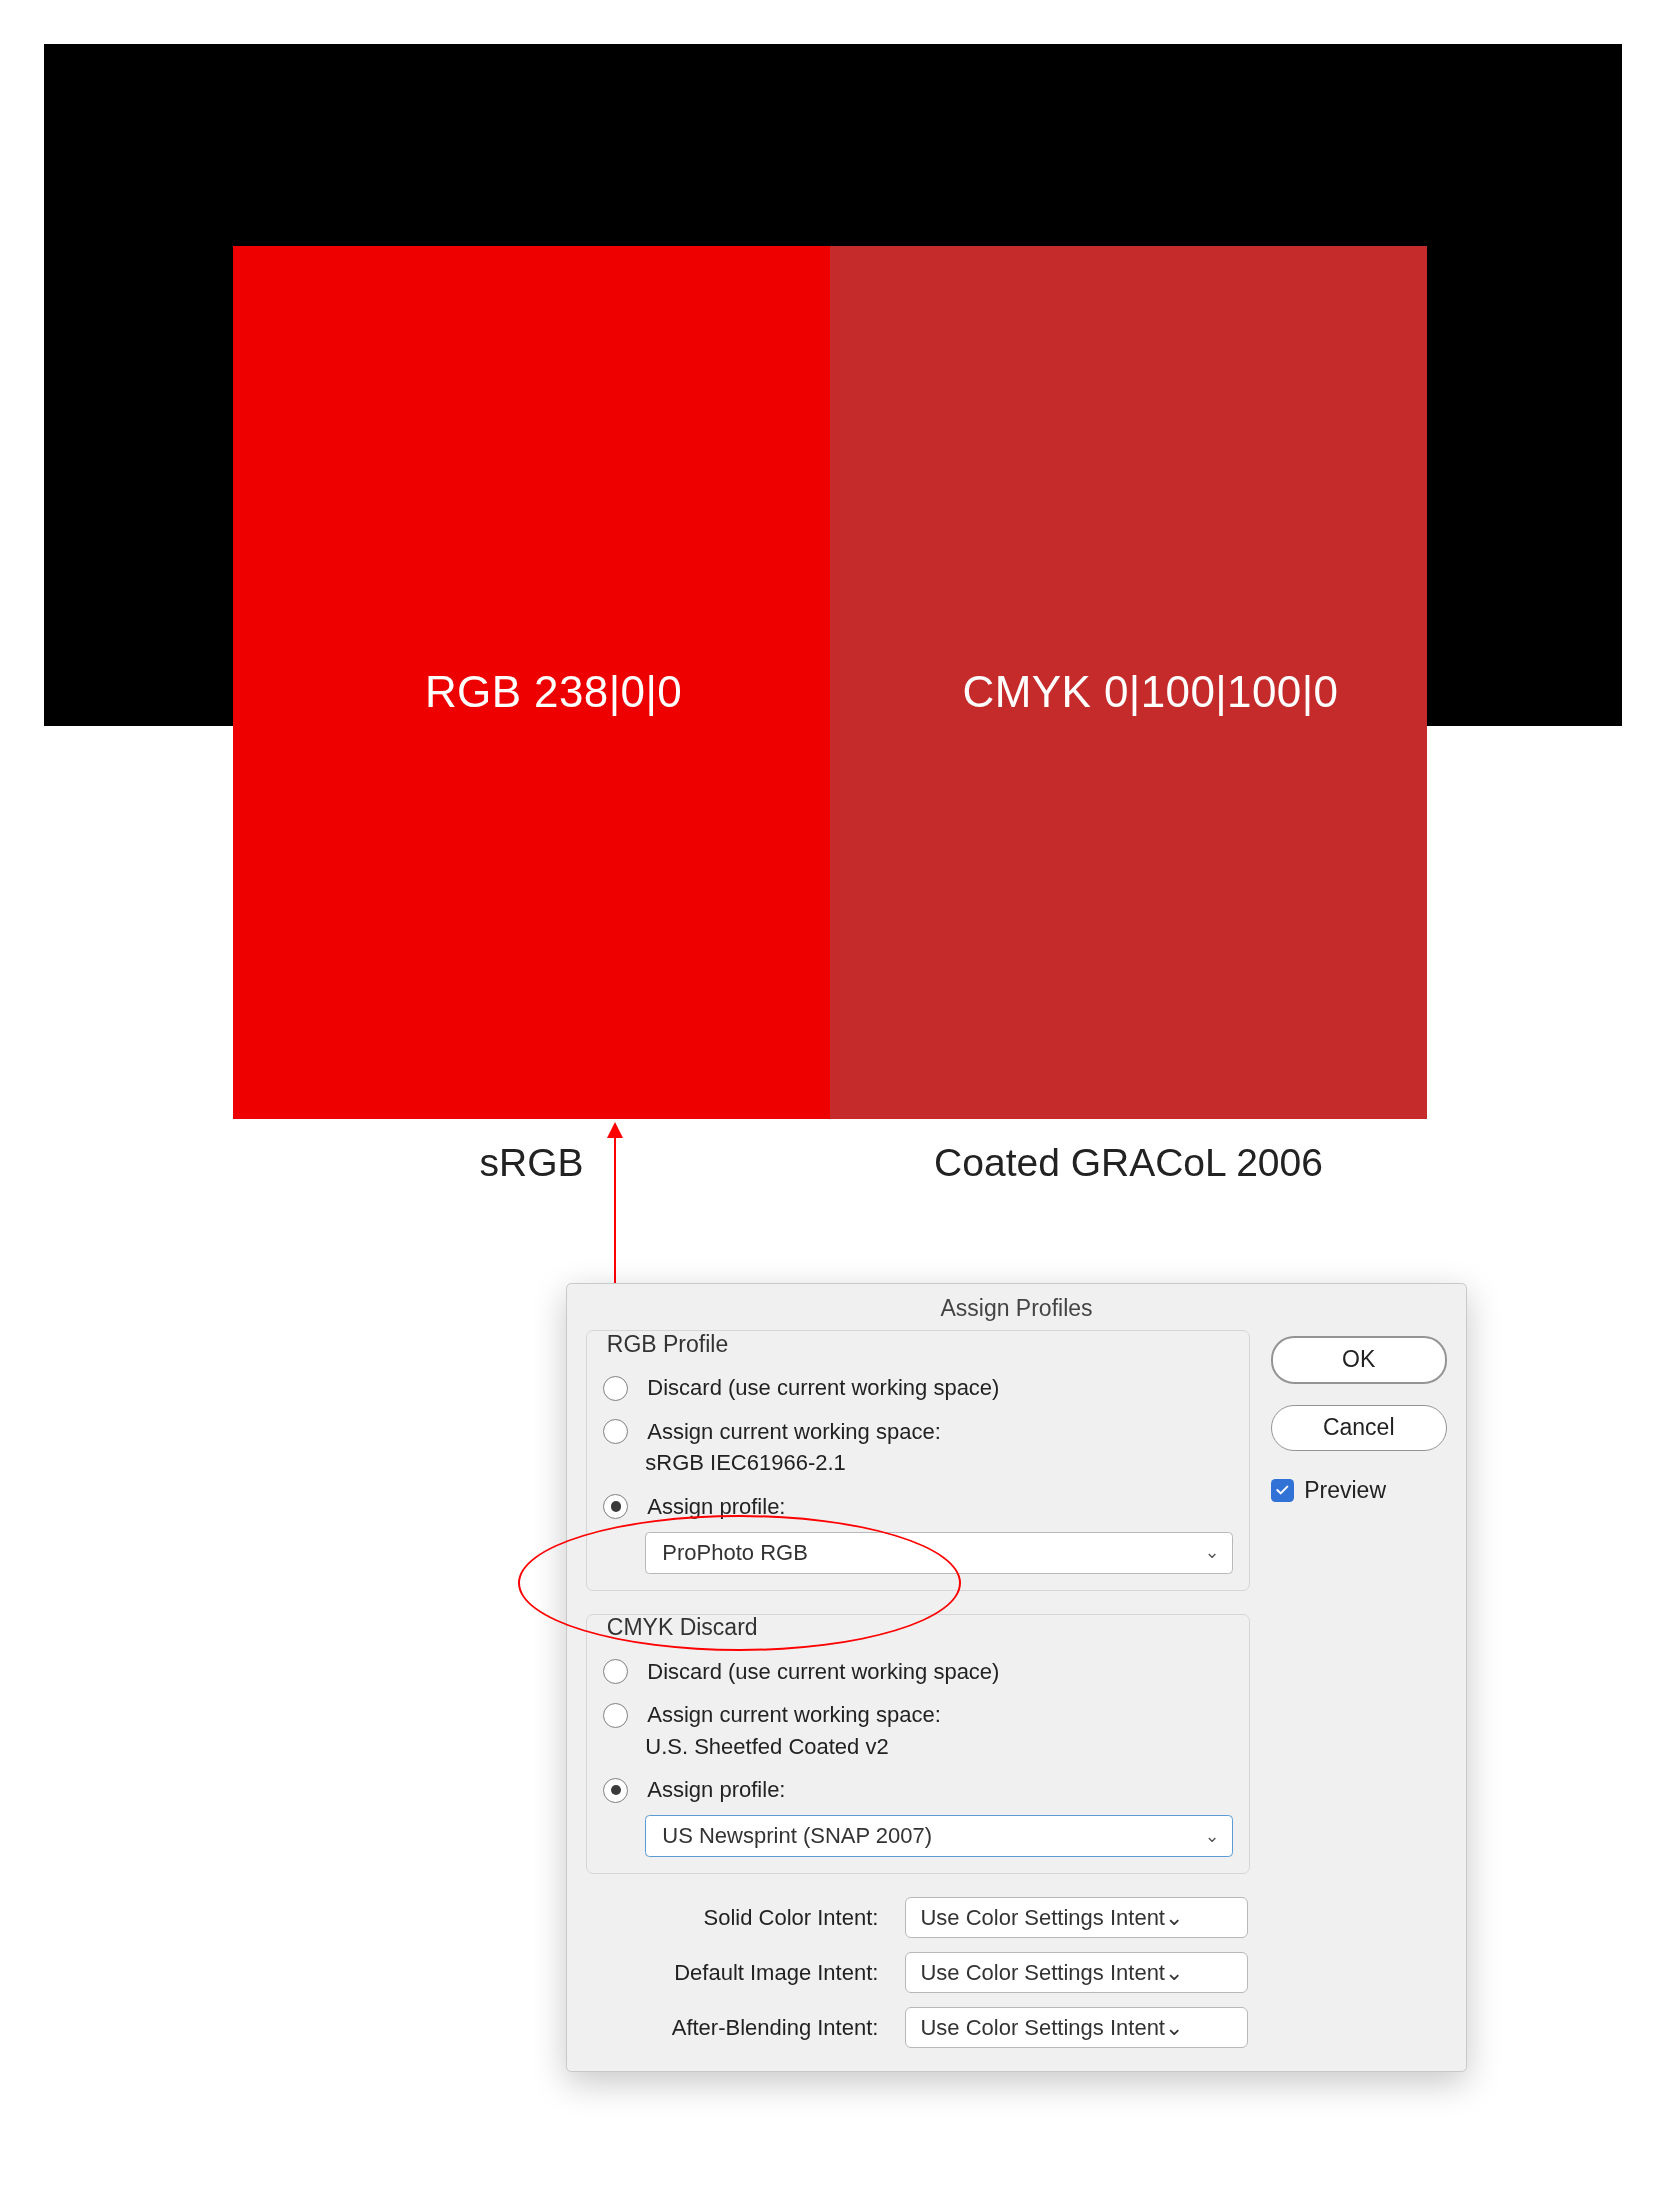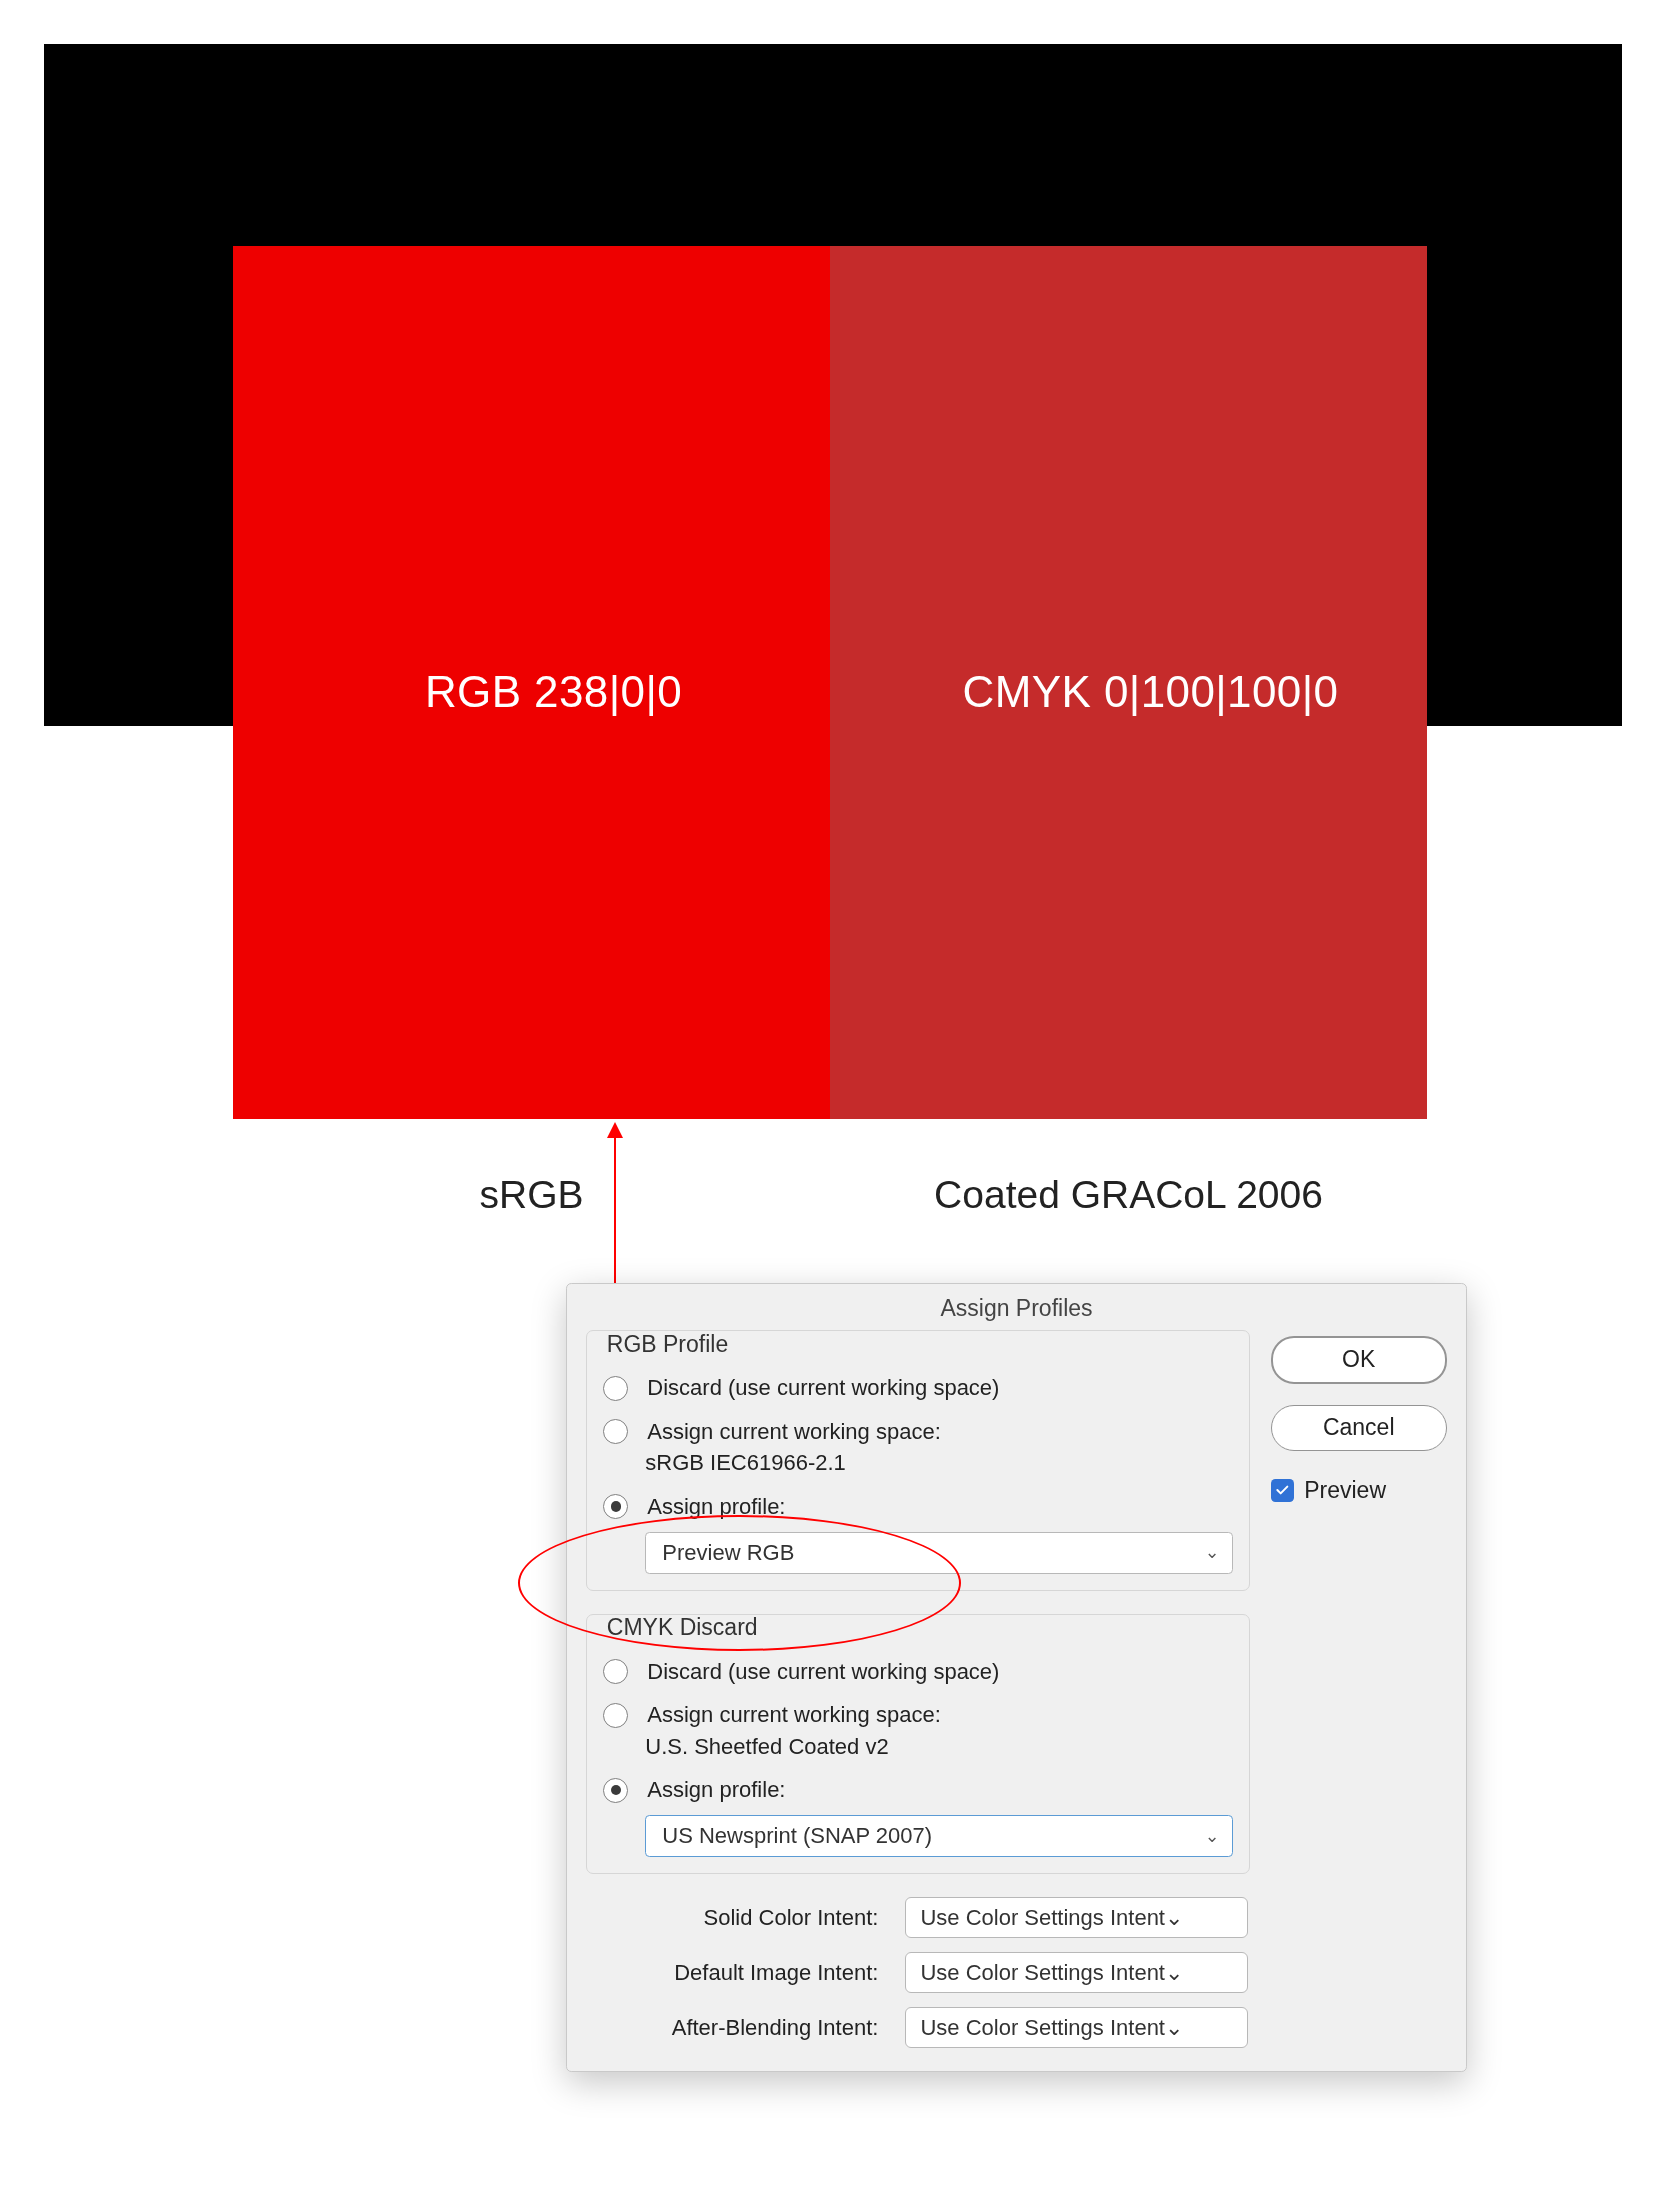--- a/index.html
+++ b/index.html
@@ -54,21 +54,20 @@
     left: 233px;
     top: 1141px;
     width: 1194px;
     display: flex;
   }
   .caption {
     flex: 1 1 50%;
     text-align: center;
     font-size: 39px;
     color: #222;
-    margin-top: 32px;
   }
 
   
   .arrow-line {
     position: absolute;
     left: 614px;
     width: 1.8px;
     top: 1132px;
     height: 158px;
     background: #ff0000;
@@ -295,21 +294,21 @@
             <span class="radio"></span>
             <span>Assign current working space:</span>
           </div>
           <div class="label-indent">sRGB IEC61966-2.1</div>
 
           <div class="radio-row">
             <span class="radio selected"></span>
             <span>Assign profile:</span>
           </div>
           <div class="select">
-            <span>Preview RGB</span>
+            <span>ProPhoto RGB</span>
             <span class="chev">⌄</span>
           </div>
         </div>
 
         <div class="group">
           <div class="group-title">CMYK Discard</div>
 
           <div class="radio-row">
             <span class="radio"></span>
             <span>Discard (use current working space)</span>

